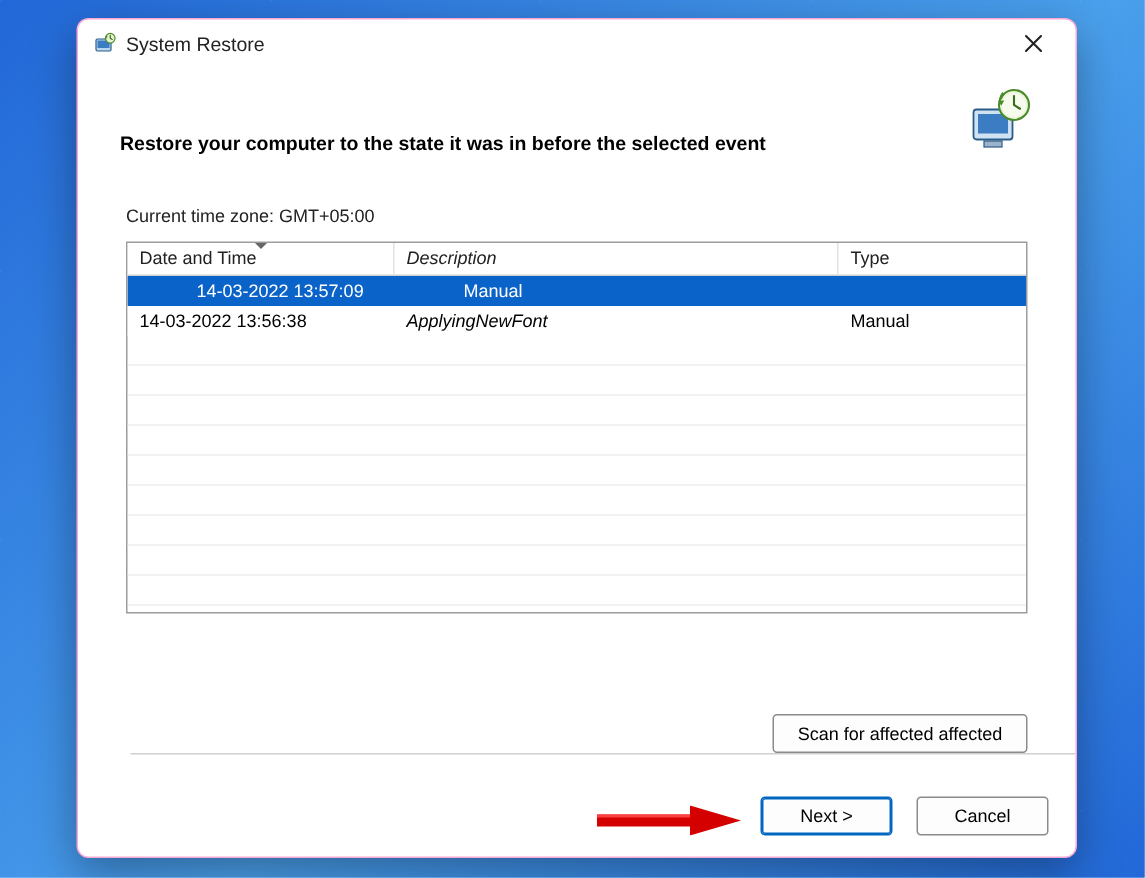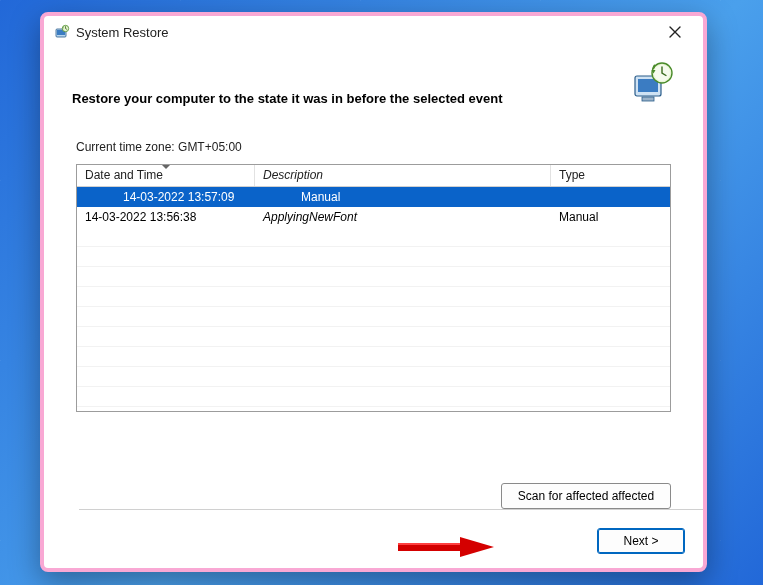--- a/index.html
+++ b/index.html
@@ -15,24 +15,24 @@
   
   .desktop-bg {
     position: absolute; inset: 0;
     background:
       linear-gradient(135deg, rgba(255,255,255,0.06) 1px, transparent 1px) 0 0/180px 180px,
       linear-gradient(135deg, #2268d8 0%, #4aa0ec 55%, #2268d8 100%);
   }
 
   .dialog {
     position: absolute;
-    left: 40px; top: 12px;
+    left: 51px; top: 12px;
     width: 667px; height: 560px;
     background: #ffffff;
-    border: 4px solid #f9a8d4;
+    border: 1px solid #f9a8d4;
     border-radius: 8px;
     box-shadow: 0 10px 30px rgba(0,0,0,0.35);
     display: flex; flex-direction: column;
   }
   .titlebar {
     display: flex; align-items: center;
     height: 32px; padding: 0 10px 0 10px;
   }
   .titlebar .title-text {
     font-size: 13px; color: #222; margin-left: 6px;
@@ -129,21 +129,21 @@
     padding: 4px 14px;
     height: 26px;
     cursor: pointer;
     min-width: 78px;
   }
   .btn.scan { min-width: 170px; }
   .btn.primary { border: 1px solid #0067c0; box-shadow: 0 0 0 1px #0067c0 inset; }
 
   .footer {
     border-top: 1px solid #d0d0d0;
-    padding: 18px 18px 14px 18px;
+    padding: 28px 18px 14px 18px;
     display: flex; align-items: center; justify-content: flex-end;
     gap: 16px;
     position: relative;
     margin-left: 35px;
   }
   .footer .btn { min-width: 88px; }
 
   
   .annotation-arrow {
     position: absolute;
@@ -223,20 +223,21 @@
         </div>
     </div>
   </div>
 
   <div class="scan-row">
     <button class="btn scan">Scan for affected affected</button>
   </div>
 
   <div class="footer">
     <button class="btn primary">Next &gt;</button>
+    <button class="btn">Cancel</button>
   </div>
 
 </div>
 
 <div class="annotation-arrow">
   <svg viewBox="0 0 96 20" width="96" height="20">
     <rect x="0" y="6" width="62" height="8" fill="#d40000"></rect>
     <polygon points="62,0 96,10 62,20" fill="#d40000"></polygon>
     <rect x="0" y="6" width="62" height="2" fill="#ff4040"></rect>
   </svg>

